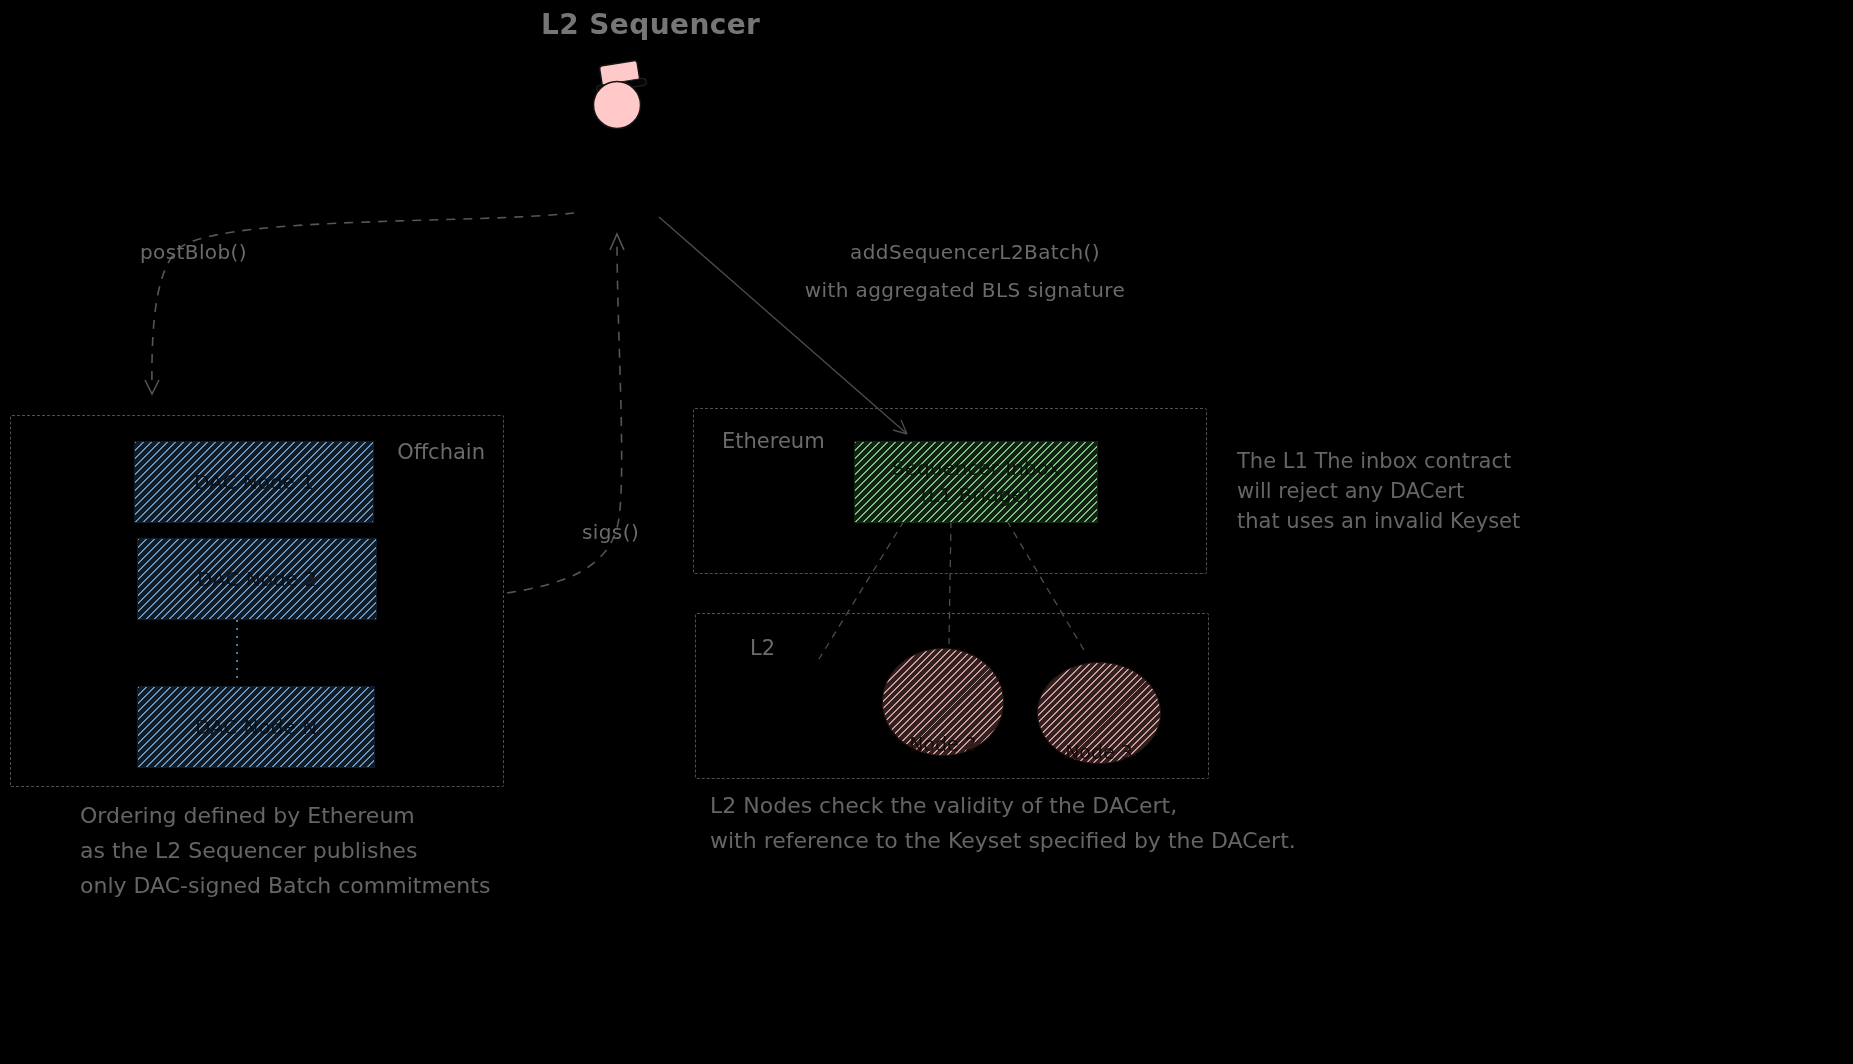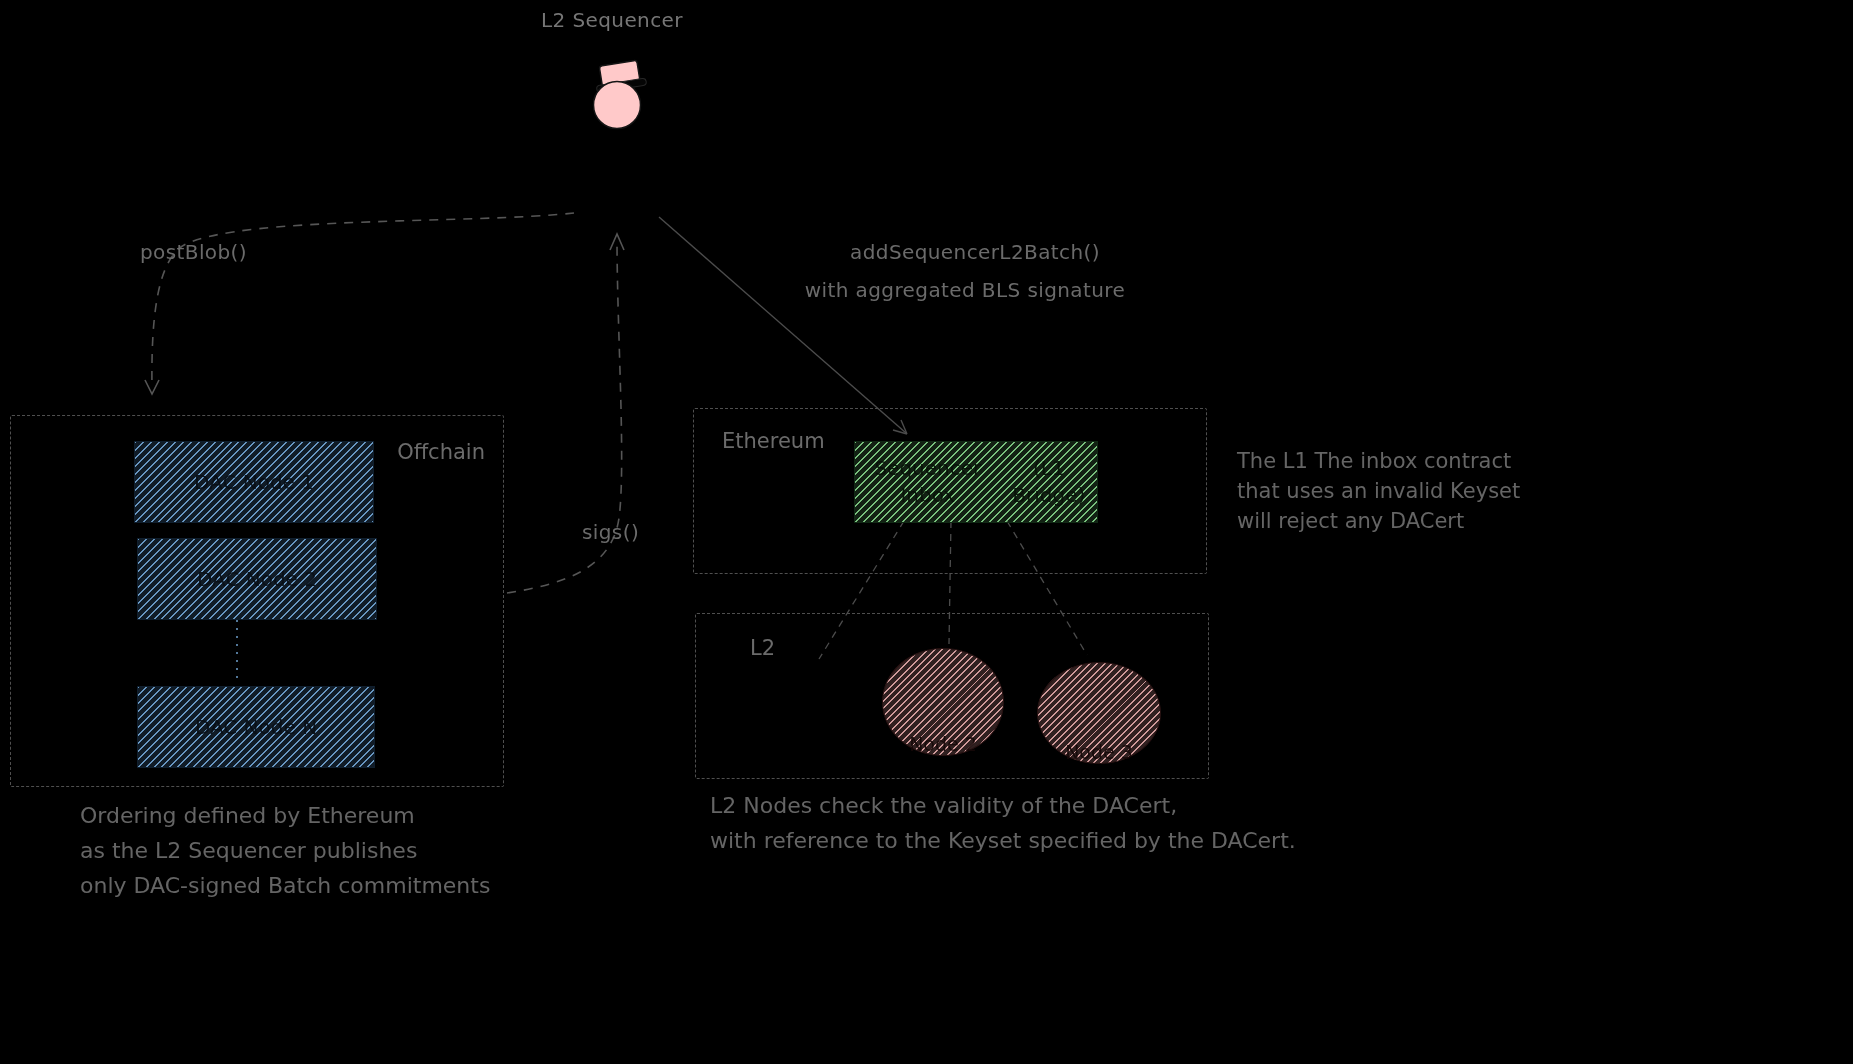--- a/index.html
+++ b/index.html
@@ -1,37 +1,37 @@
 <!DOCTYPE html>
 <html><head>
 <meta charset="utf-8">
 <style>
   html,body { margin:0; padding:0; background:#000; }
   .canvas {
     position:relative; width:1853px; height:1064px; background:#000;
     font-family:"DejaVu Sans", sans-serif; overflow:hidden;
   }
   .lbl { position:absolute; color:#6b6b6b; font-size:20px; letter-spacing:.4px; white-space:nowrap; }
-  .title { font-size:20px; color:#767676; }
+  .title { font-size:28px; color:#767676;font-weight:bold; }
   .note { position:absolute; color:#656565; font-size:22px; line-height:35px; white-space:nowrap; }
   .note-sm { font-size:21px; line-height:30px; }
   .center { text-align:center; }
   .group { position:absolute; border:1.6px dashed #4f4f4f; border-radius:2px; }
   .group-label { position:absolute; color:#6b6b6b; font-size:21px;text-align:right; }
   .node { position:absolute; display:flex; align-items:center; justify-content:center; text-align:center; }
   .node-blue {
     background-color:rgba(59,98,136,.28);
     background-image:repeating-linear-gradient(135deg, rgba(108,156,200,.95) 0 1.4px, transparent 1.4px 5.6px);
     border:1.6px solid #0f1e2d; color:rgba(8,14,22,.92); font-size:20px;margin-left:18px;
   }
   .node-green {
     background-color:rgba(64,120,70,.28);
     background-image:repeating-linear-gradient(135deg, rgba(125,200,130,.95) 0 1.4px, transparent 1.4px 5.6px);
     border:1.6px solid #102814; color:rgba(6,18,8,.92); font-size:20px;
-    flex-direction:row; line-height:27px;
+    flex-direction:column; line-height:27px;
   }
   .node-pink {
     border-radius:50%;
     background-color:rgba(160,105,105,.30);
     background-image:repeating-linear-gradient(135deg, rgba(215,160,160,.95) 0 1.4px, transparent 1.4px 5.2px);
     border:1.6px solid #281212; color:rgba(22,8,8,.92); font-size:19px;align-items:flex-end;
   }
   .overlay { position:absolute; left:0; top:0; pointer-events:none; }
 </style>
 </head>
@@ -88,22 +88,22 @@
   <div class="group" style="left:693px; top:408px; width:512px; height:164px;">
     <div class="group-label" style="left:28px; top:20px;">Ethereum</div>
     <div class="node node-green" style="left:160px; top:32px; width:242px; height:80px;">
       <span>Sequencer Inbox</span>
       <span>(L1 Bridge)</span>
     </div>
   </div>
 
   <div class="note note-sm" style="left:1237px; top:446px;">
     <div>The L1 The inbox contract</div>
+    <div>will reject any DACert</div>
     <div>that uses an invalid Keyset</div>
-    <div>will reject any DACert</div>
   </div>
 
   <div class="group" style="left:695px; top:613px; width:512px; height:164px;">
     <div class="group-label" style="left:54px; top:22px;">L2</div>
     <div class="node node-pink" style="left:186px; top:34px; width:120px; height:106px;">
       <span>Node 2</span>
     </div>
     <div class="node node-pink" style="left:341px; top:48px; width:122px; height:100px;">
       <span>Node 3</span>
     </div>

